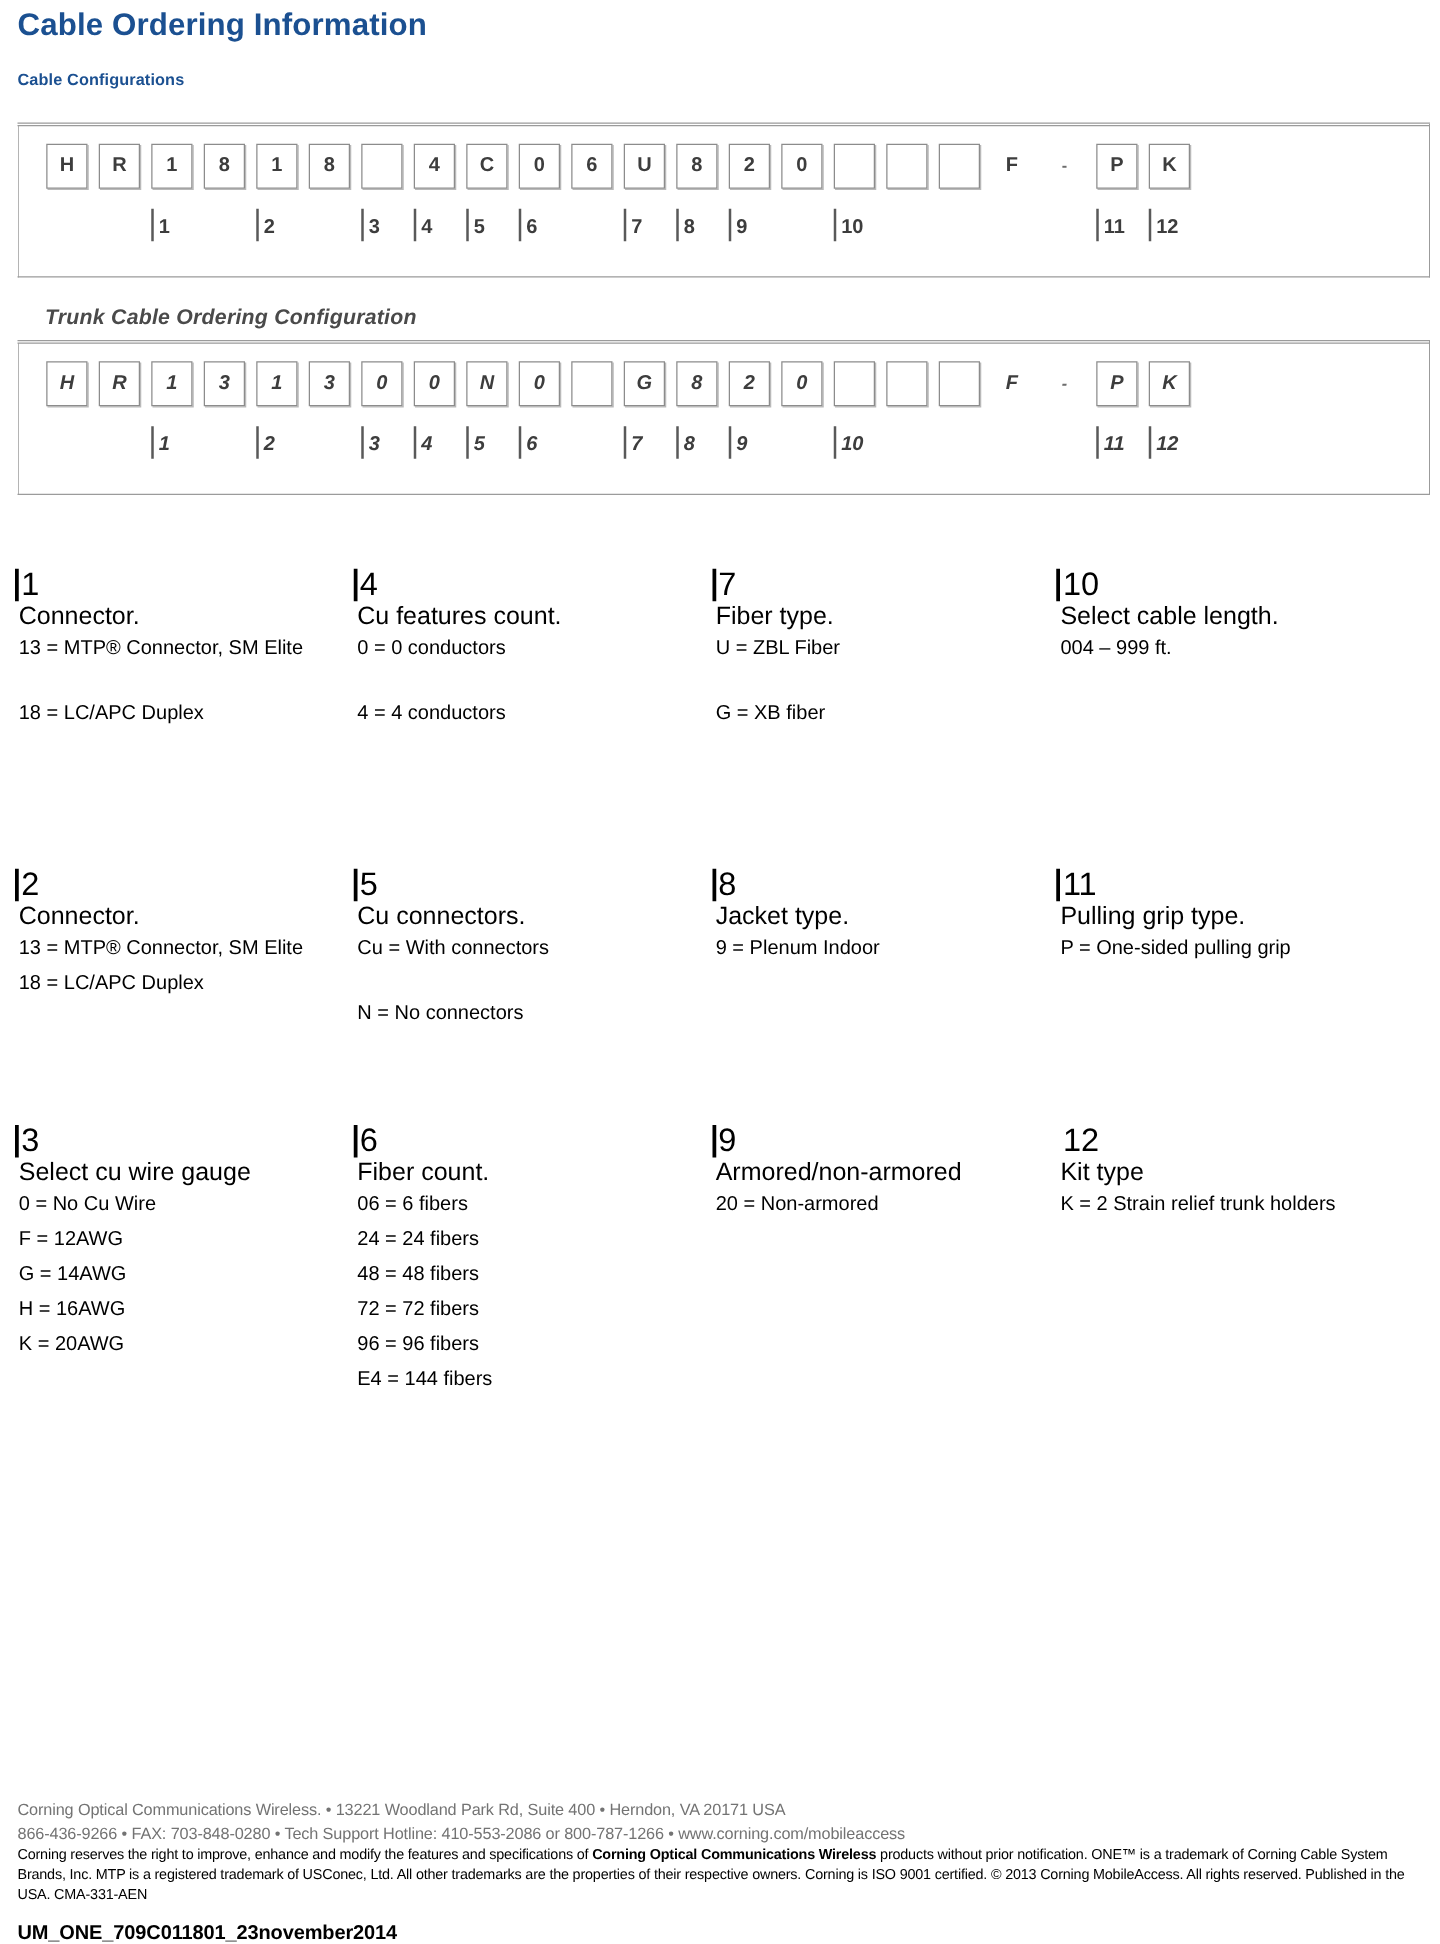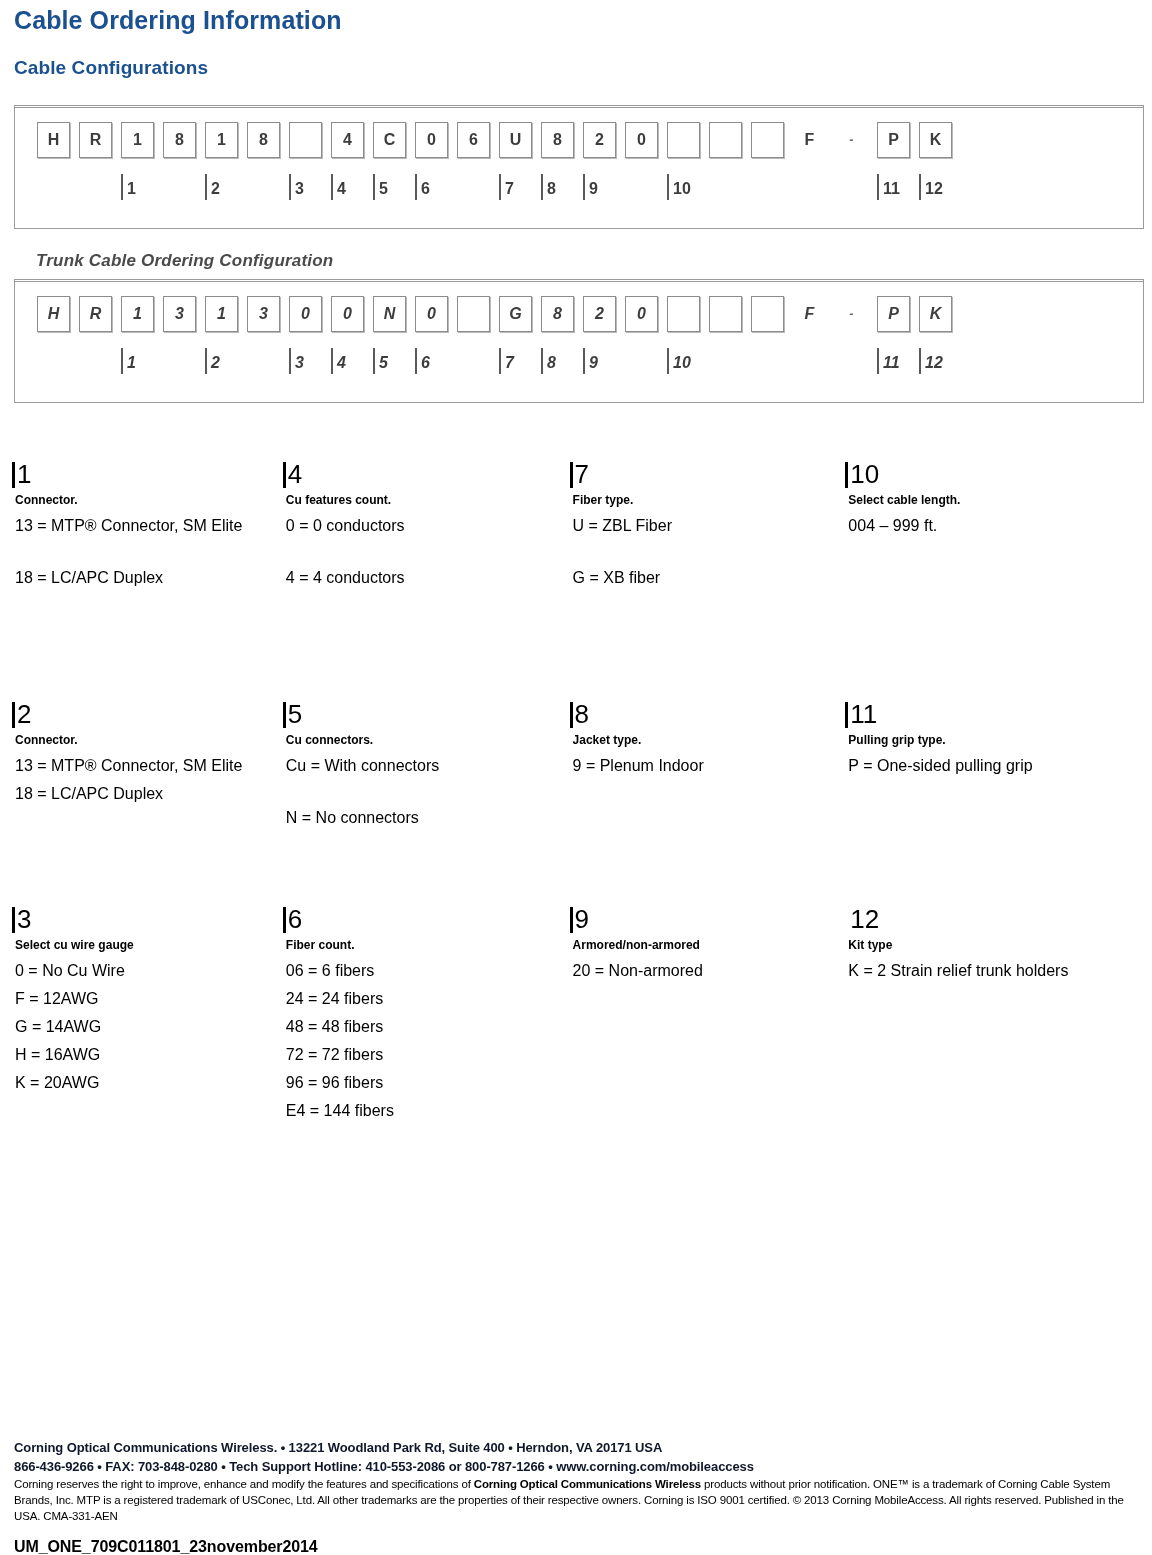--- a/index.html
+++ b/index.html
@@ -28,21 +28,21 @@
   h1.doc-title {
     color: #1b5091;
     font-size: 25px;
     font-weight: bold;
     margin: 6px 0 0 6px;
     letter-spacing: 0.1px;
     line-height: 1.15;
   }
   h2.doc-subtitle {
     color: #1b5091;
-    font-size: 19px;
+    font-size: 13px;
     font-weight: bold;
     margin: 22px 0 0 6px;
     letter-spacing: 0.1px;
     line-height: 1.15;
   }
 
   
   .config-block { margin: 0 0 0 6px; }
   .config-block.first { margin-top: 26px; }
   .config-block.second { margin-top: 22px; font-style: italic; }
@@ -160,44 +160,43 @@
   }
   .legend-head .vbar.hidden { background: transparent; }
   .legend-head .idx {
     font-size: 26px;
     line-height: 26px;
     color: #000000;
     font-weight: normal;
     margin-top: 2px;
   }
   .legend-desc {
-    font-size: 12px;
+    font-size: 20px;
     line-height: 21px;
     margin: 1px 0 4px 3px;
-    font-weight: bold;
   }
   .legend-item {
     font-size: 16px;
     line-height: 22px;
     margin: 0 0 6px 3px;
   }
   .legend-item.gap { margin-bottom: 30px; }
 
   
   .footer {
     position: absolute;
     left: 14px;
     right: 14px;
     bottom: 6px;
   }
   .footer-line {
     font-size: 13px;
-    font-weight: bold;
+    font-weight: normal;
     line-height: 19px;
-    color: #0f172a;
+    color: #737373;
     letter-spacing: -0.1px;
   }
   .footer-fine {
     font-size: 11.5px;
     line-height: 16px;
     color: #000000;
     letter-spacing: -0.15px;
   }
   .footer-fine b { font-weight: bold; }
   .footer-code {

